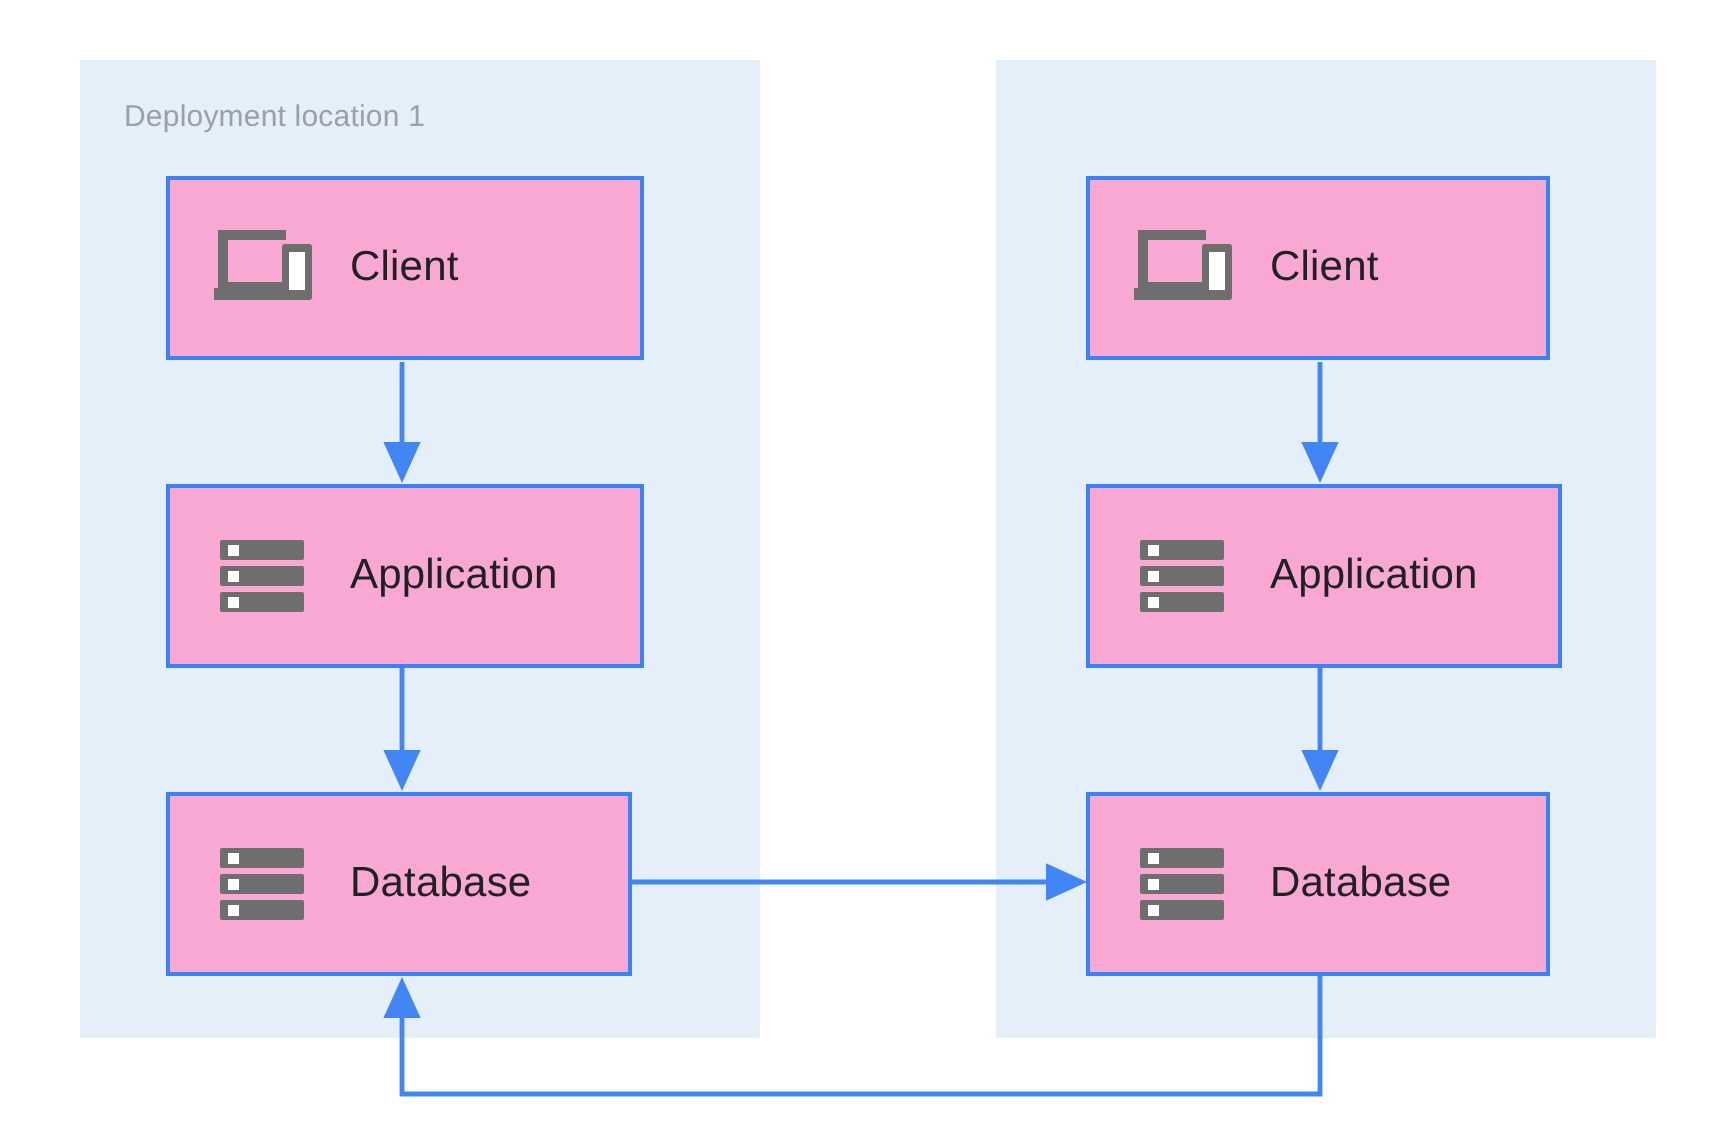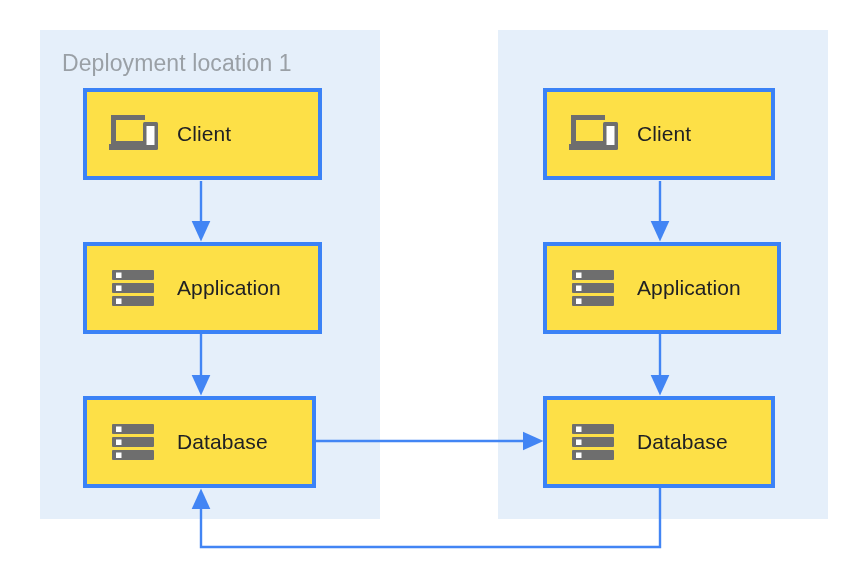--- a/index.html
+++ b/index.html
@@ -17,29 +17,29 @@
     height: 574px;
     background: #ffffff;
     overflow: hidden;
   }
   .zone {
     position: absolute;
     background: #E5EFFA;
   }
   .zone-title {
     position: absolute;
-    font-size: 23px;
+    font-size: 15px;
     color: #9AA0A6;
     letter-spacing: 0.1px;
     white-space: nowrap;
   }
   .node {
     position: absolute;
-    background: #fde047;
-    border: 4px solid #3b82f6;
+    background: #f9a8d4;
+    border: 2px solid #3b82f6;
     box-sizing: border-box;
     display: flex;
     align-items: center;
   }
   .node-icon {
     position: absolute;
     left: 20px;
     top: 50%;
     transform: translateY(-50%);
     width: 52px;

